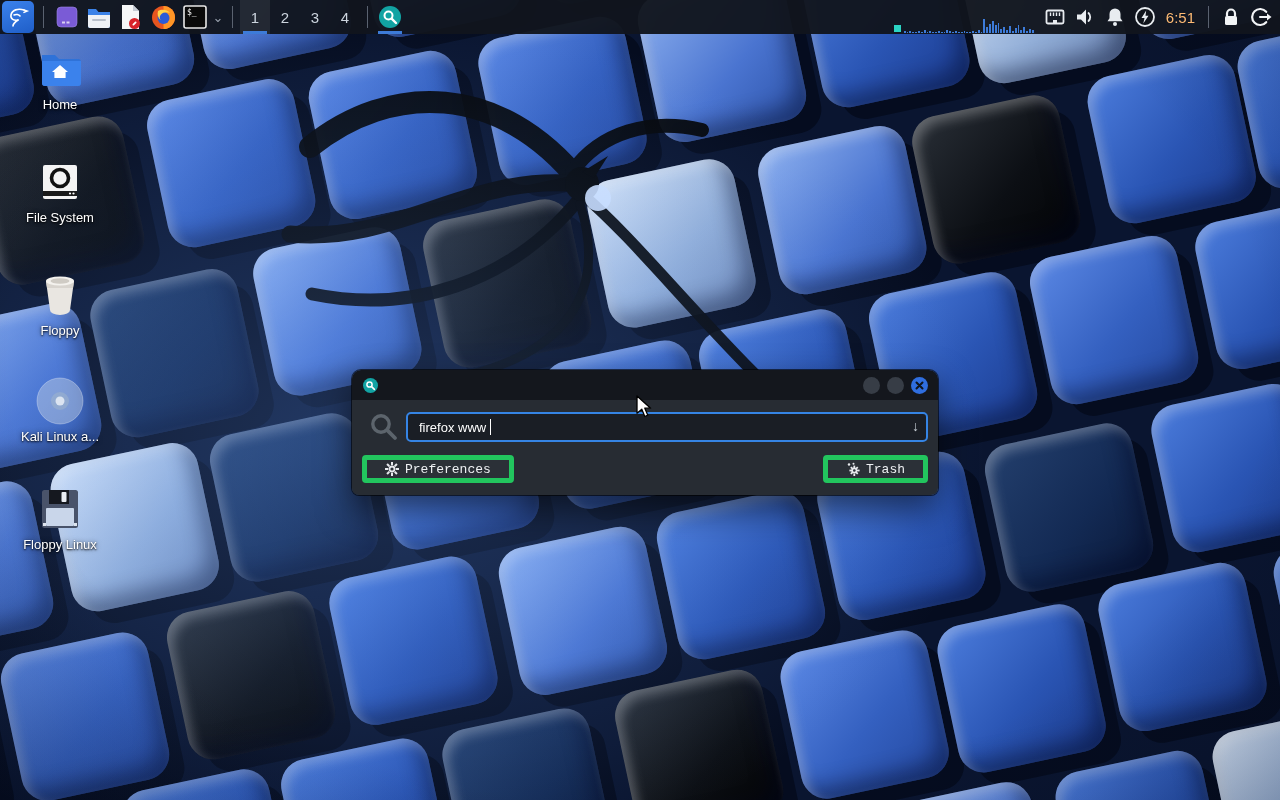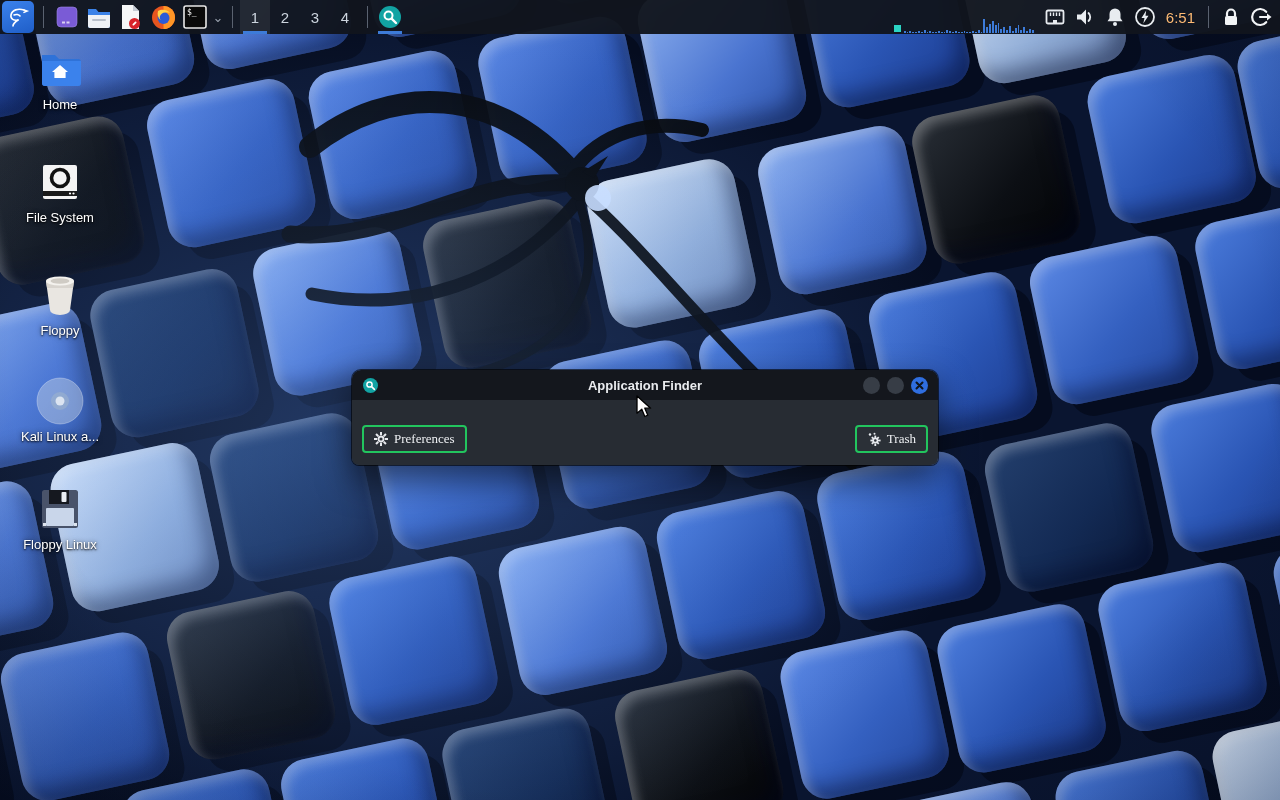--- a/index.html
+++ b/index.html
@@ -71,23 +71,23 @@
   #af-body { background:#272c33; border-radius:0 0 7px 7px; padding:12px 10px 12px 10px; }
   #af-search-row { display:flex; align-items:center; }
   #af-big-glass { width:44px; flex:none; display:flex; justify-content:center; }
   #af-input-wrap { position:relative; flex:1; margin-right:0; }
   #af-input { width:100%; height:30px; background:#1a1e25; border:2px solid #3584e4;
     border-radius:5px; color:#fff; font-size:13px; font-family:"Liberation Sans",sans-serif;
     padding:0 26px 0 11px; outline:none; }
   #af-caret { position:absolute; left:84px; top:7px; width:1px; height:16px; background:#fff; }
   #af-drop-arrow { position:absolute; right:9px; top:6px; color:#c7cdd4; font-size:14px; }
   #af-btn-row { display:flex; justify-content:space-between; margin-top:13px; padding:0 0 0 0; }
-  .af-btn { height:28px; background:#2b3037; border:2px solid #22c55e; border-radius:4px;
-    color:#eef0f3; font-size:13px; display:flex; align-items:center; gap:6px; padding:0 10px;
-    font-family:Liberation Serif, serif; }
+  .af-btn { height:28px; background:#2b3037; border:5px solid #22c55e; border-radius:4px;
+    color:#eef0f3; font-size:13px; display:flex; align-items:center; gap:6px; padding:0 18px;
+    font-family:Liberation Mono, monospace; }
 
   #cursor { position:absolute; left:636px; top:395px; z-index:90; }
 </style>
 </head>
 <body>
 
 <div id="wallpaper">
   <div id="cubefield">
       <div class="cube cube-mid" style="left: 425.953px; top: 165.453px;"></div>
       <div class="cube cube-light" style="left: 589.222px; top: 169.042px;"></div>
@@ -220,32 +220,44 @@
   <div class="lbl">Floppy Linux</div>
 </div>
 
 <div id="appfinder">
   <div id="af-titlebar">
     <svg id="af-tb-icon" width="15" height="15" viewBox="0 0 15 15">
       <circle cx="7.5" cy="7.5" r="7.5" fill="#12a3a3"></circle>
       <circle cx="6.5" cy="6.5" r="2.6" fill="none" stroke="#fff" stroke-width="1.5"></circle>
       <line x1="8.6" y1="8.6" x2="11.4" y2="11.4" stroke="#fff" stroke-width="1.6" stroke-linecap="round"></line>
     </svg>
-    <div id="af-title">Application Finder</div>
     <div class="tb-btns">
       <div class="tb-btn"></div>
       <div class="tb-btn"></div>
       <div class="tb-btn tb-close">
         <svg width="9" height="9" viewBox="0 0 9 9">
           <path d="M1.5,1.5 L7.5,7.5 M7.5,1.5 L1.5,7.5" stroke="#10151c" stroke-width="2" stroke-linecap="round"></path>
         </svg>
       </div>
     </div>
   </div>
   <div id="af-body">
+    <div id="af-search-row">
+      <div id="af-big-glass">
+        <svg width="30" height="30" viewBox="0 0 30 30">
+          <circle cx="12" cy="12" r="8.2" fill="none" stroke="#5c646c" stroke-width="3.4"></circle>
+          <line x1="18.2" y1="18.2" x2="26" y2="26" stroke="#5c646c" stroke-width="3.8" stroke-linecap="round"></line>
+        </svg>
+      </div>
+      <div id="af-input-wrap">
+        <input id="af-input" type="text" value="firefox www" style="">
+        <div id="af-caret"></div>
+        <div id="af-drop-arrow">↓</div>
+      </div>
+    </div>
     <div id="af-btn-row">
       <button class="af-btn">
         <svg width="14" height="14" viewBox="0 0 14 14">
           <g fill="#e8eaee">
             <rect x="6" y="0" width="2" height="3.2"></rect>
               <rect x="6" y="10.8" width="2" height="3.2"></rect>
             <rect x="0" y="6" width="3.2" height="2"></rect>
               <rect x="10.8" y="6" width="3.2" height="2"></rect>
             <rect x="6" y="0" width="2" height="3.2" transform="rotate(45 7 7)"></rect>
             <rect x="6" y="0" width="2" height="3.2" transform="rotate(135 7 7)"></rect>

